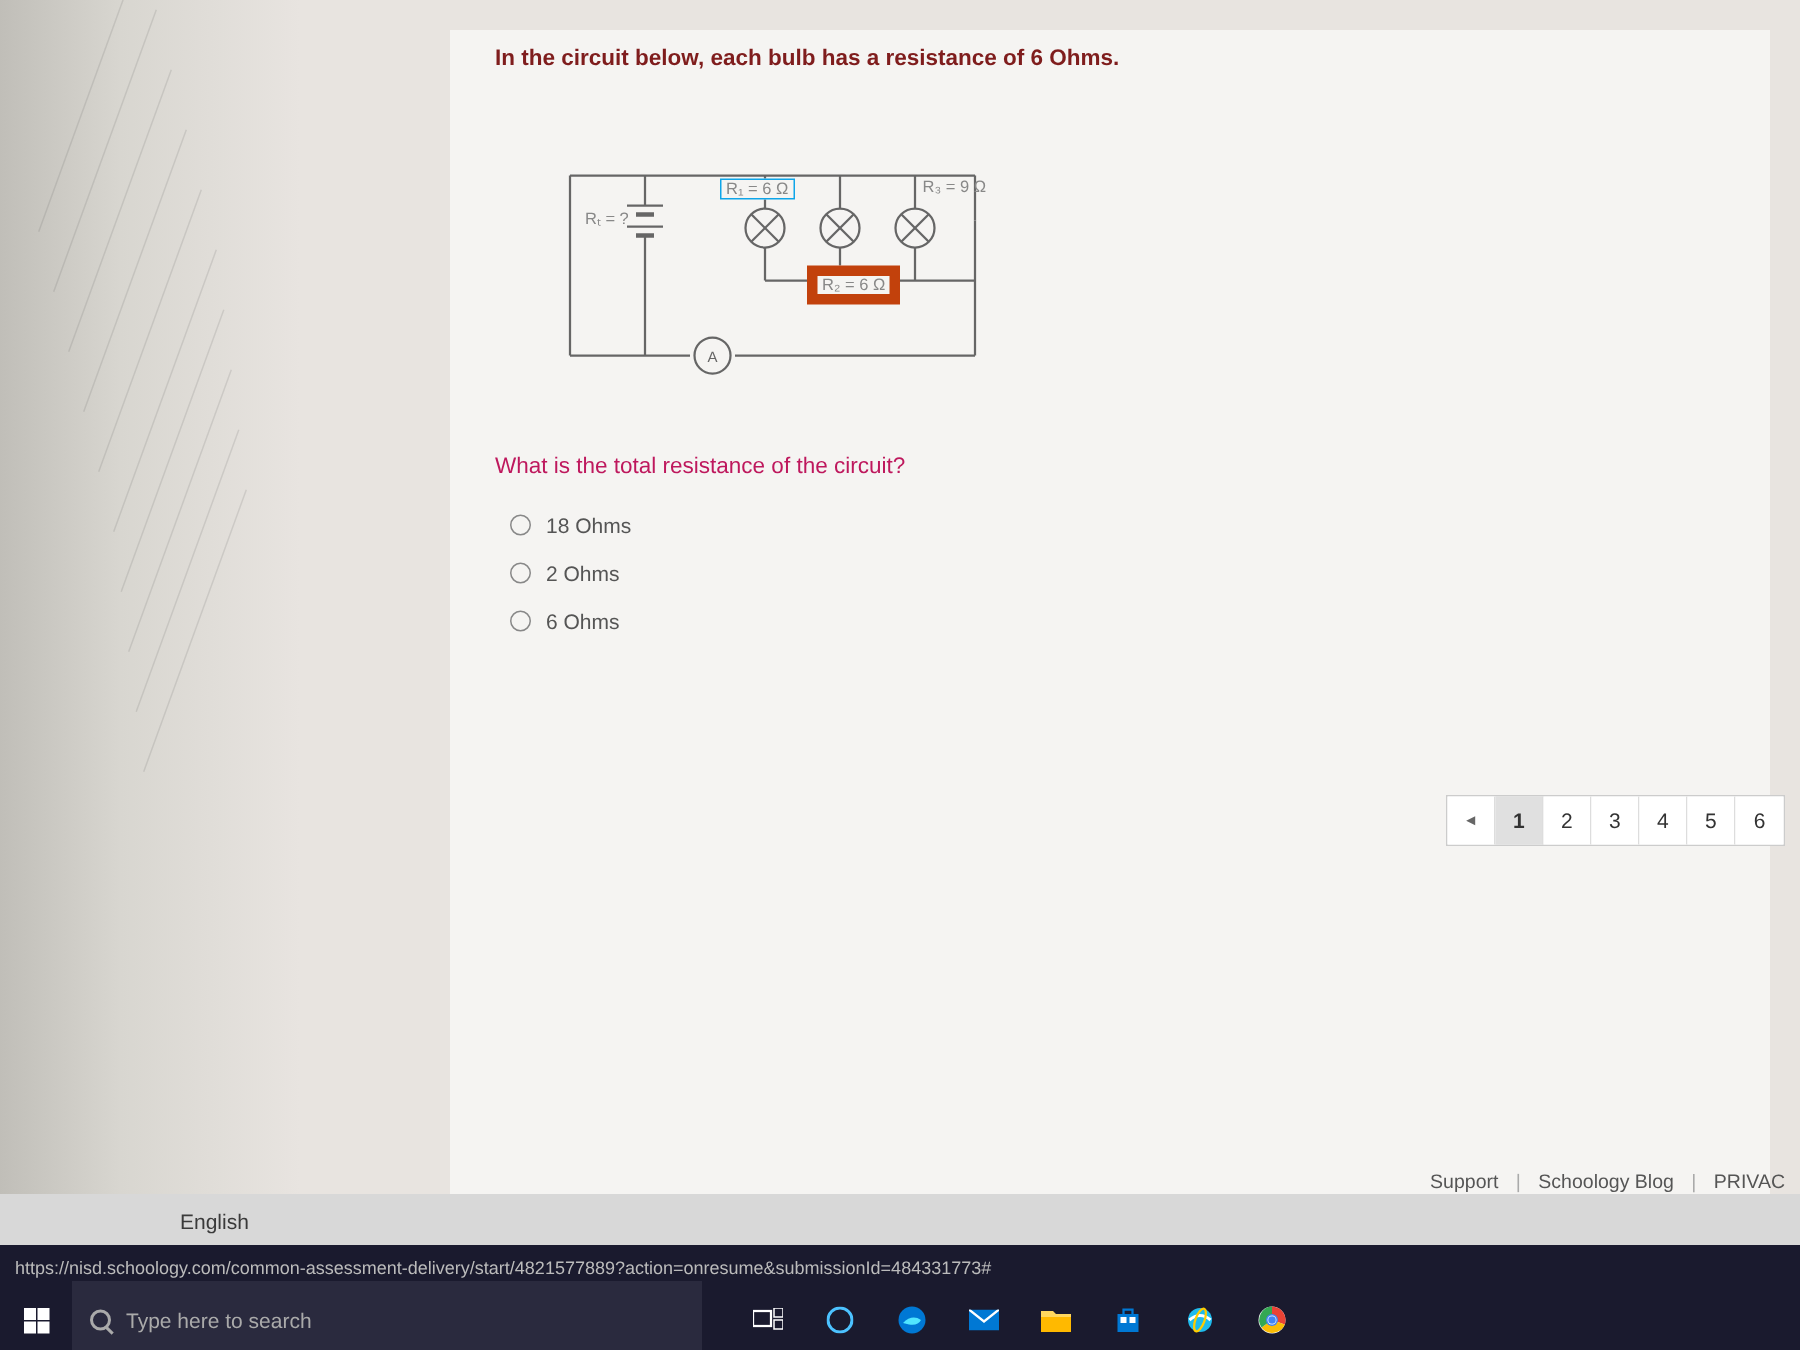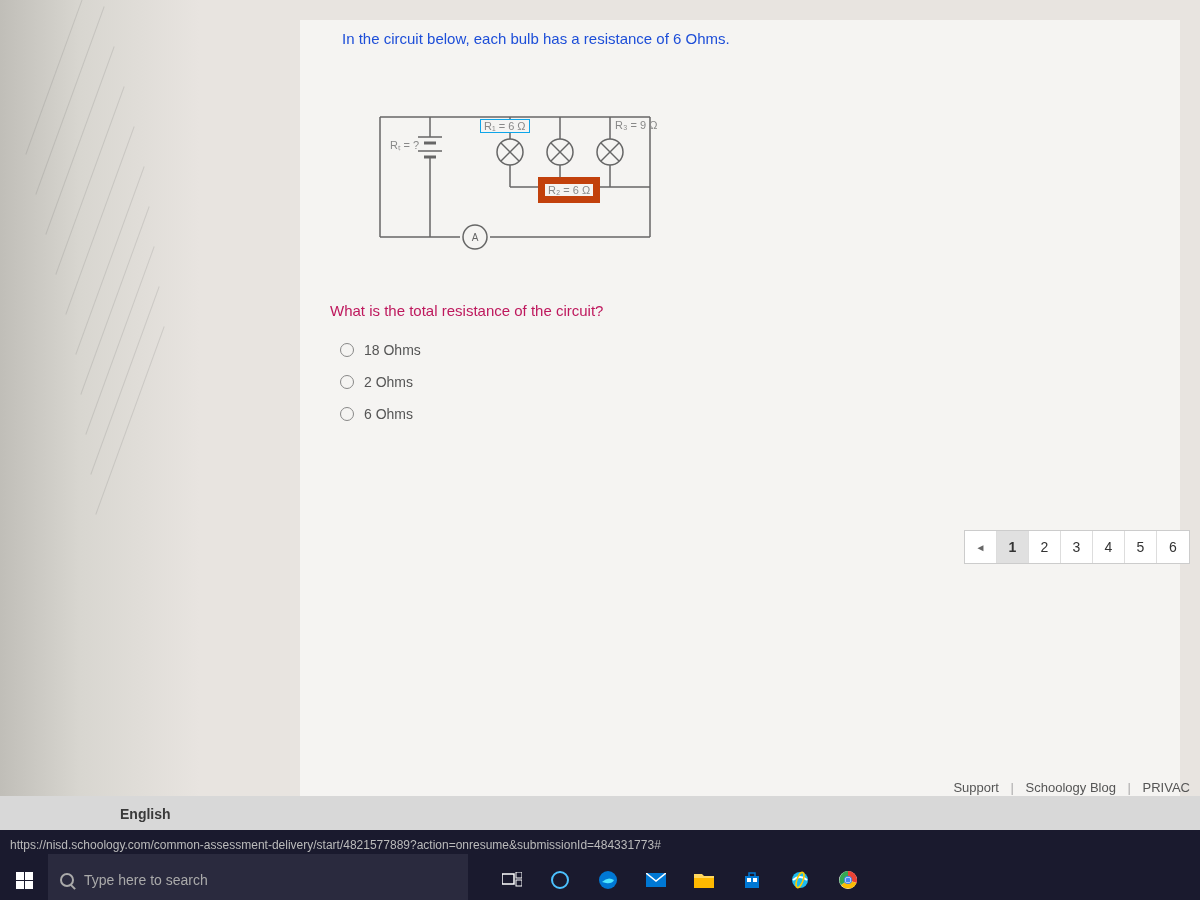--- a/index.html
+++ b/index.html
@@ -13,23 +13,24 @@
     }
     .content-area {
       position: absolute;
       left: 300px;
       top: 20px;
       right: 20px;
       bottom: 100px;
       background: #f5f4f2;
     }
     .question-text {
-      padding: 10px 42px;
+      padding: 10px 30px;
       font-size: 15px;
-      color: #1d4ed8;
+      color: #7f1d1d;
+      font-weight: bold;
     }
     .circuit-container {
       margin: 30px 60px;
       position: relative;
       width: 310px;
       height: 170px;
     }
     .circuit-svg {
       width: 100%;
       height: 100%;
@@ -109,21 +110,21 @@
       position: absolute;
       left: 0;
       right: 0;
       bottom: 68px;
       height: 36px;
       background: #d8d8d8;
       display: flex;
       align-items: center;
       padding-left: 120px;
       font-size: 14px;
-      font-weight: bold;
+      font-weight: normal;
       color: #3a3a3a;
     }
     .status-bar {
       position: absolute;
       left: 0;
       right: 0;
       bottom: 40px;
       height: 28px;
       background: #1a1a2e;
       display: flex;

